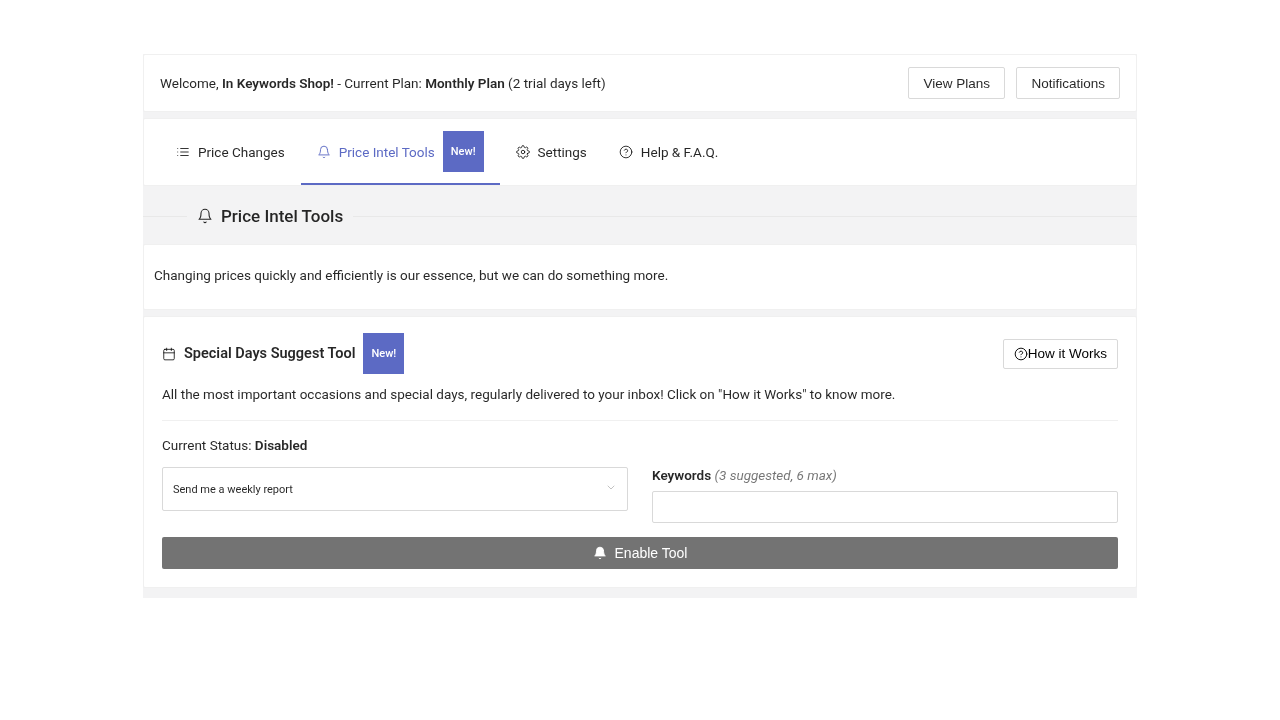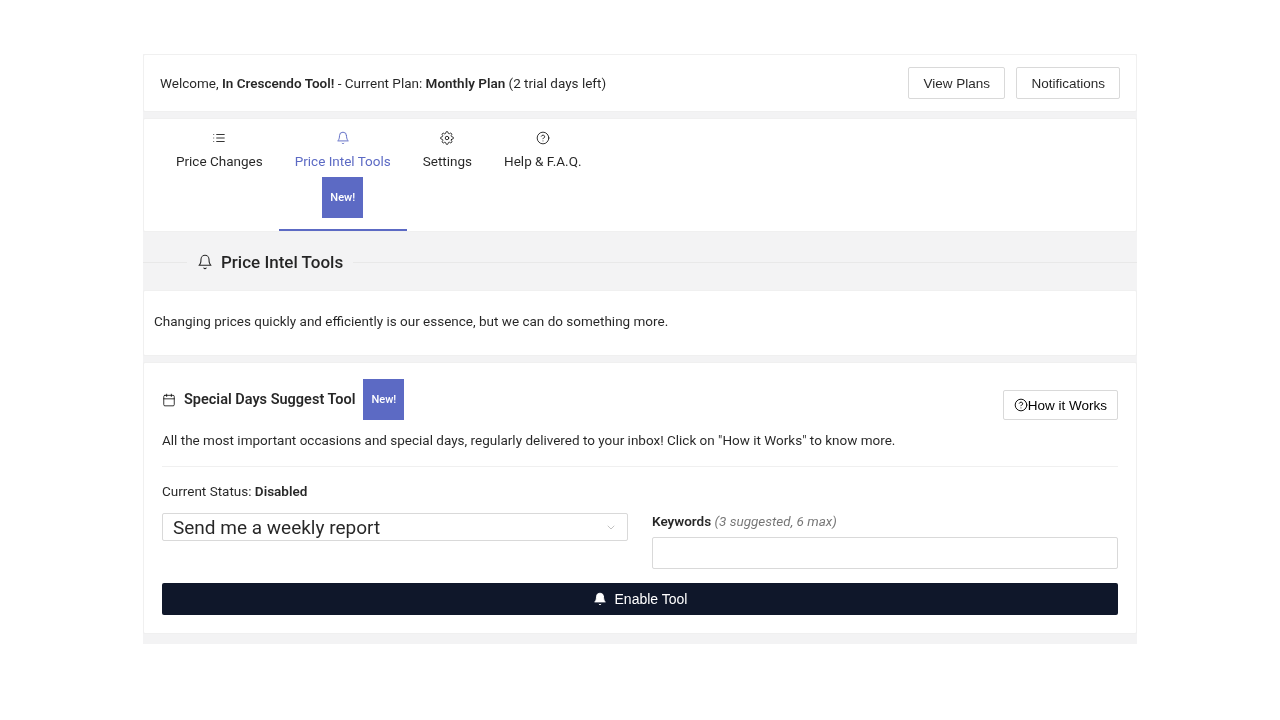--- a/index.html
+++ b/index.html
@@ -72,21 +72,20 @@
   }
   .tab {
     display: flex;
     align-items: center;
     gap: 8px;
     padding: 12px 16px 11px;
     font-size: 13.5px;
     color: rgba(0,0,0,0.85);
     cursor: pointer;
     border-bottom: 2px solid transparent;
-    flex-direction: column;
   }
   .tab.active {
     color: #5c6ac4;
     border-bottom-color: #5c6ac4;
   }
   .tab.active svg { stroke: #5c6ac4; }
   .badge {
     background: #5c6ac4;
     color: #fff;
     font-size: 11px;
@@ -113,21 +112,21 @@
   .intro {
     padding: 20px 10px 24px;
   }
   .intro p { font-size: 13.5px; line-height: 1.5; }
   .intro p + p { margin-top: 14px; }
   .tool-card {
     padding: 16px 18px 18px;
   }
   .tool-head {
     display: flex;
-    align-items: flex-end;
+    align-items: center;
     justify-content: space-between;
   }
   .tool-title {
     display: flex;
     align-items: center;
     gap: 8px;
     font-size: 14.5px;
     font-weight: 600;
   }
   .how-btn {
@@ -145,25 +144,25 @@
   .tool-desc { font-size: 13.5px; margin-top: 12px; }
   .hr { height: 1px; background: #f0f0f0; margin: 18px 0 16px; }
   .status-line { font-size: 13.5px; margin-bottom: 14px; }
   .status-line b { font-weight: 600; }
   .form-row { display: flex; gap: 24px; margin-bottom: 14px; }
   .form-col { flex: 1; }
   .form-label { font-size: 13.5px; font-weight: 600; margin-bottom: 8px; display: block; }
   .form-label .hint { font-weight: 400; font-style: italic; color: rgba(0,0,0,0.55); }
   .select {
     width: 100%;
-    height: 28px;
+    height: 44px;
     border: 1px solid #d9d9d9;
     border-radius: 2px;
     padding: 0 32px 0 10px;
-    font-size: 19px;
+    font-size: 11px;
     background: #fff;
     position: relative;
     display: flex;
     align-items: center;
     cursor: pointer;
   }
   .select-caret {
     position: absolute;
     right: 10px;
     top: 50%;
@@ -174,21 +173,21 @@
   .input {
     width: 100%;
     height: 32px;
     border: 1px solid #d9d9d9;
     border-radius: 2px;
     padding: 0 10px;
     font-size: 13.5px;
   }
   .enable-btn {
     width: 100%;
-    background: #0f172a;
+    background: #737373;
     color: #fff;
     border: none;
     border-radius: 2px;
     height: 32px;
     font-size: 14px;
     cursor: pointer;
     display: flex;
     align-items: center;
     justify-content: center;
     gap: 8px;
@@ -197,21 +196,21 @@
   svg { width: 14px; height: 14px; stroke: currentColor; stroke-width: 1.6; fill: none; stroke-linecap: round; stroke-linejoin: round; }
 </style>
 </head>
 <body>
 
 <div class="page">
 
 
   <div class="card welcome-bar">
     <div class="welcome-text">
-      <span>Welcome, </span><b>In Crescendo Tool!</b><span> - Current Plan: </span><b>Monthly Plan</b><span> (2 trial days left)</span>
+      <span>Welcome, </span><b>In Keywords Shop!</b><span> - Current Plan: </span><b>Monthly Plan</b><span> (2 trial days left)</span>
     </div>
     <div>
       <button class="btn">View Plans</button>
       <button class="btn">Notifications</button>
     </div>
   </div>
 
   <div class="tabs">
     <div class="tab">
       <span class="icon">

